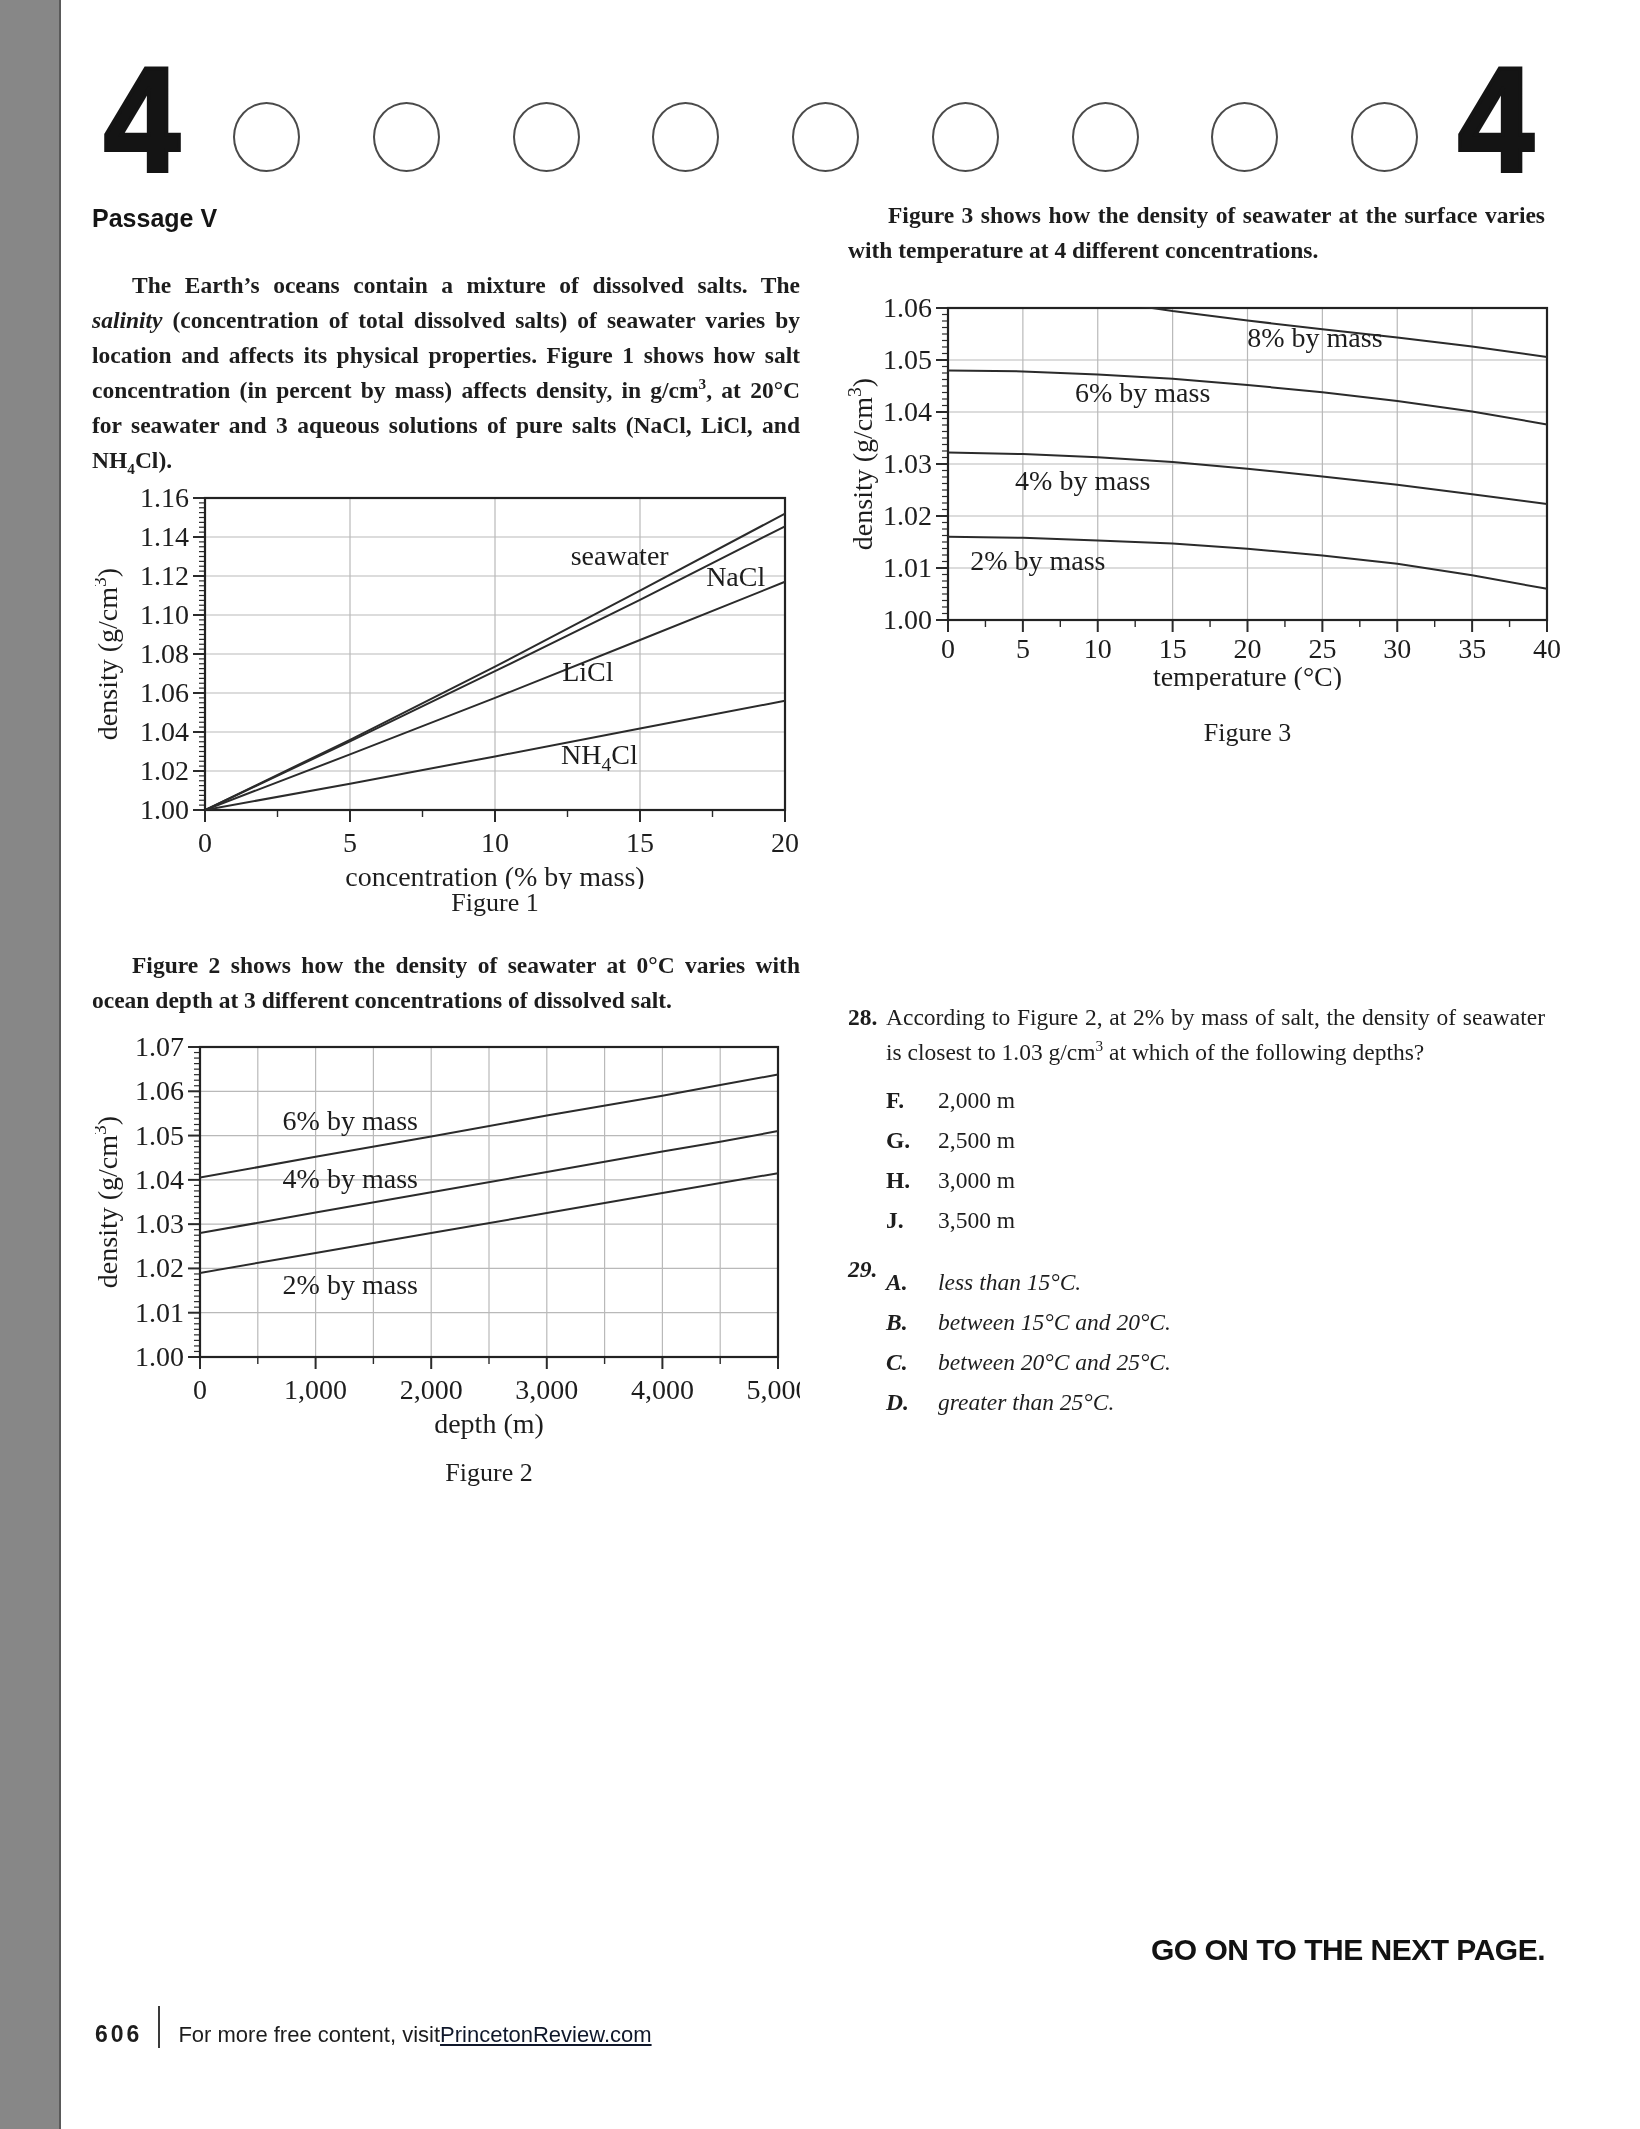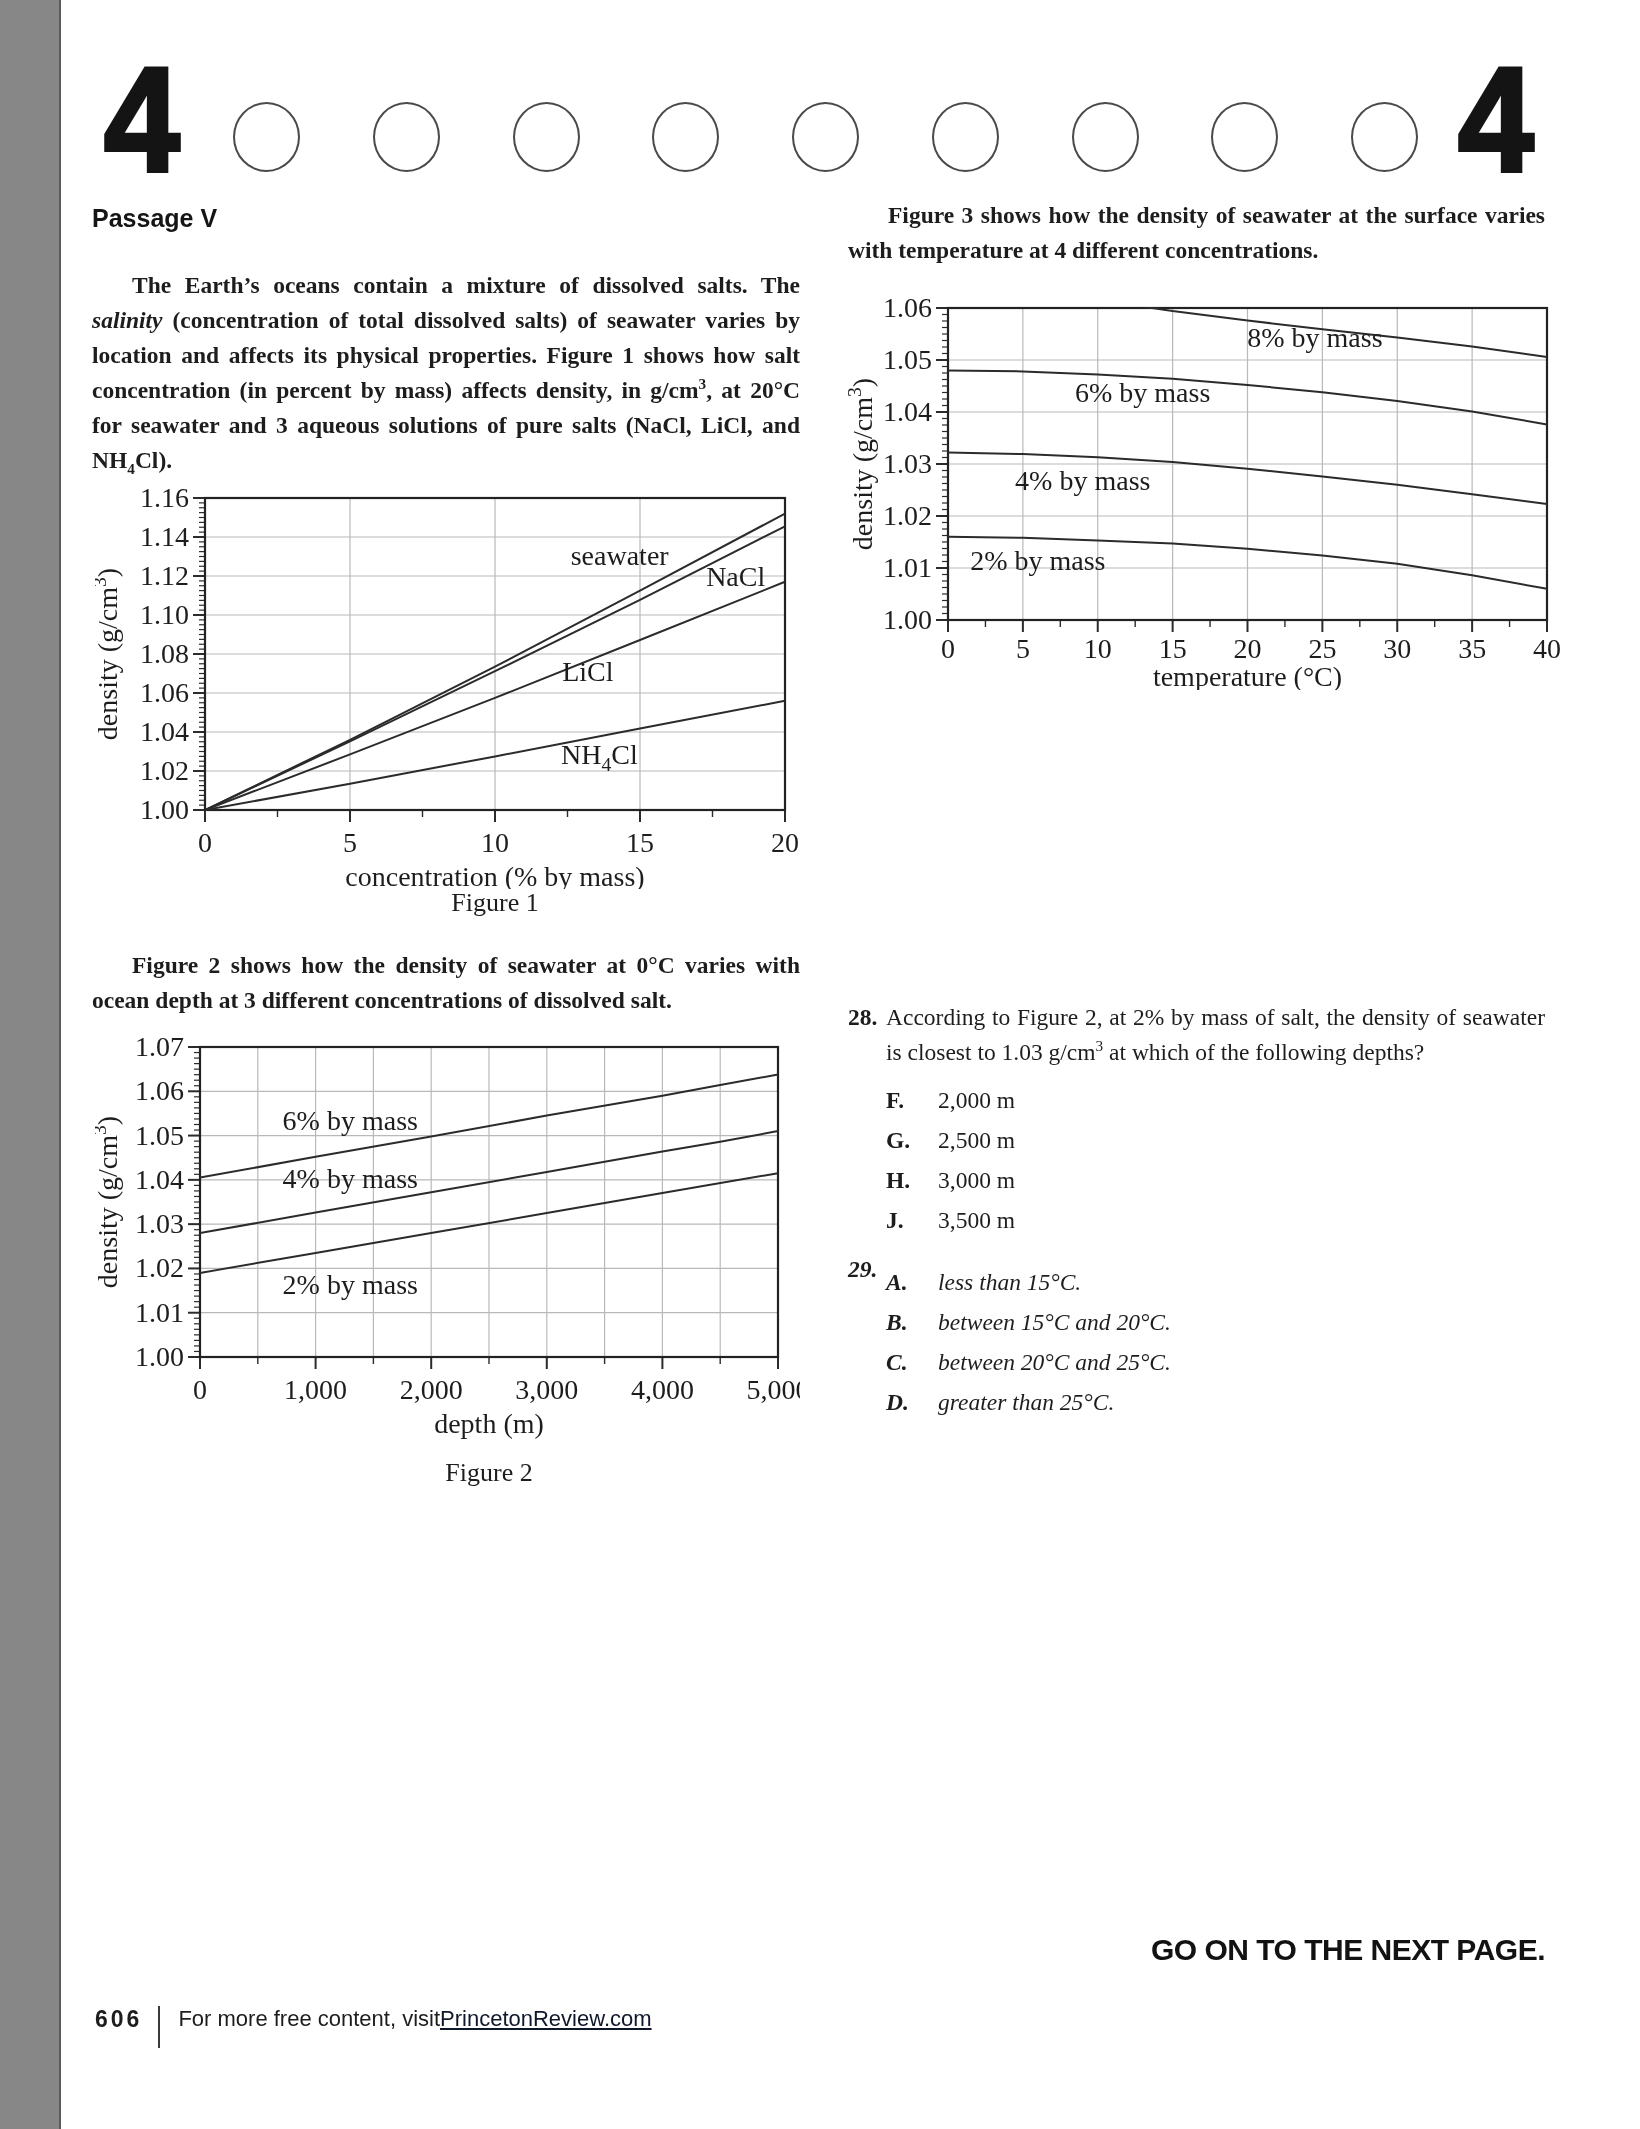--- a/index.html
+++ b/index.html
@@ -41,21 +41,21 @@
   .question .qnum{position:absolute;left:0;top:0;font-weight:bold;}
   .question .qtext{text-align:justify;}
   .question-0{top:1000px;}
   .question-1{top:1252px;font-style:italic;}
   .opts{margin-top:13px;}
   .opt{display:flex;line-height:34px;margin-bottom:6px;}
   .opt .letter{width:52px;font-weight:bold;flex:none;}
   
   #go-on{position:absolute;right:95px;top:1933px;font-family:"Liberation Sans",sans-serif;
          font-weight:bold;font-size:30px;letter-spacing:-0.5px;color:#121212;}
-  #footer{position:absolute;left:95px;top:2006px;display:flex;align-items:flex-start;
+  #footer{position:absolute;left:95px;top:2006px;display:flex;align-items:flex-end;
           font-family:"Liberation Sans",sans-serif;font-size:22px;color:#1d1d1d;}
   #footer .pnum{font-weight:bold;font-size:23px;letter-spacing:3px;margin-right:16px;}
   #footer .vrule{width:2px;height:42px;background:#3a3a3a;margin-right:18px;}
   #footer a{color:#0f172a;text-decoration:underline;cursor:pointer;}
 </style>
 </head>
 <body>
 
 <div id="page">
   <div id="sidebar"></div>
@@ -423,20 +423,21 @@
           <polyline points="100.0,164.6 174.9,166.1 249.8,169.2 324.6,173.9 399.5,180.7 474.4,188.5 549.3,196.8 624.1,206.2 699.0,216.0" fill="none" stroke="#2b2b2b" stroke-width="2"></polyline>
           <polyline points="100.0,248.8 174.9,249.8 249.8,252.4 324.6,255.6 399.5,260.8 474.4,267.5 549.3,275.8 624.1,287.3 699.0,300.8" fill="none" stroke="#2b2b2b" stroke-width="2"></polyline>
         </g>
         <text x="466.88750000000005" y="58.64000000000016" text-anchor="middle" font-size="28"><tspan>8% by mass</tspan></text>
         <text x="294.675" y="113.75999999999982" text-anchor="middle" font-size="28"><tspan>6% by mass</tspan></text>
         <text x="234.775" y="202.1600000000004" text-anchor="middle" font-size="28"><tspan>4% by mass</tspan></text>
         <text x="189.85" y="282.2399999999996" text-anchor="middle" font-size="28"><tspan>2% by mass</tspan></text>
         <text x="399.5" y="398" text-anchor="middle" font-size="28"><tspan>temperature (°C)</tspan></text>
         <text x="24" y="176" text-anchor="middle" font-size="28" transform="rotate(-90 24 176)"><tspan>density (g/cm</tspan><tspan dy="-11" font-size="70%">3</tspan><tspan dy="11">)</tspan></text>
       </svg></div>
+  <div id="caption-fig3" class="caption">Figure 3</div>
 
   <div id="questions-area">
       <div class="question question-0">
         <span class="qnum">28.</span>
         <div class="qtext"><span>According to Figure 2, at 2% by mass of salt, the density of seawater is closest to 1.03 g/cm</span><sup>3</sup><span> at which of the following depths?</span></div>
         <div class="opts">
           <div class="opt">
             <span class="letter">F.</span>
             <span>2,000 m</span>
           </div>

